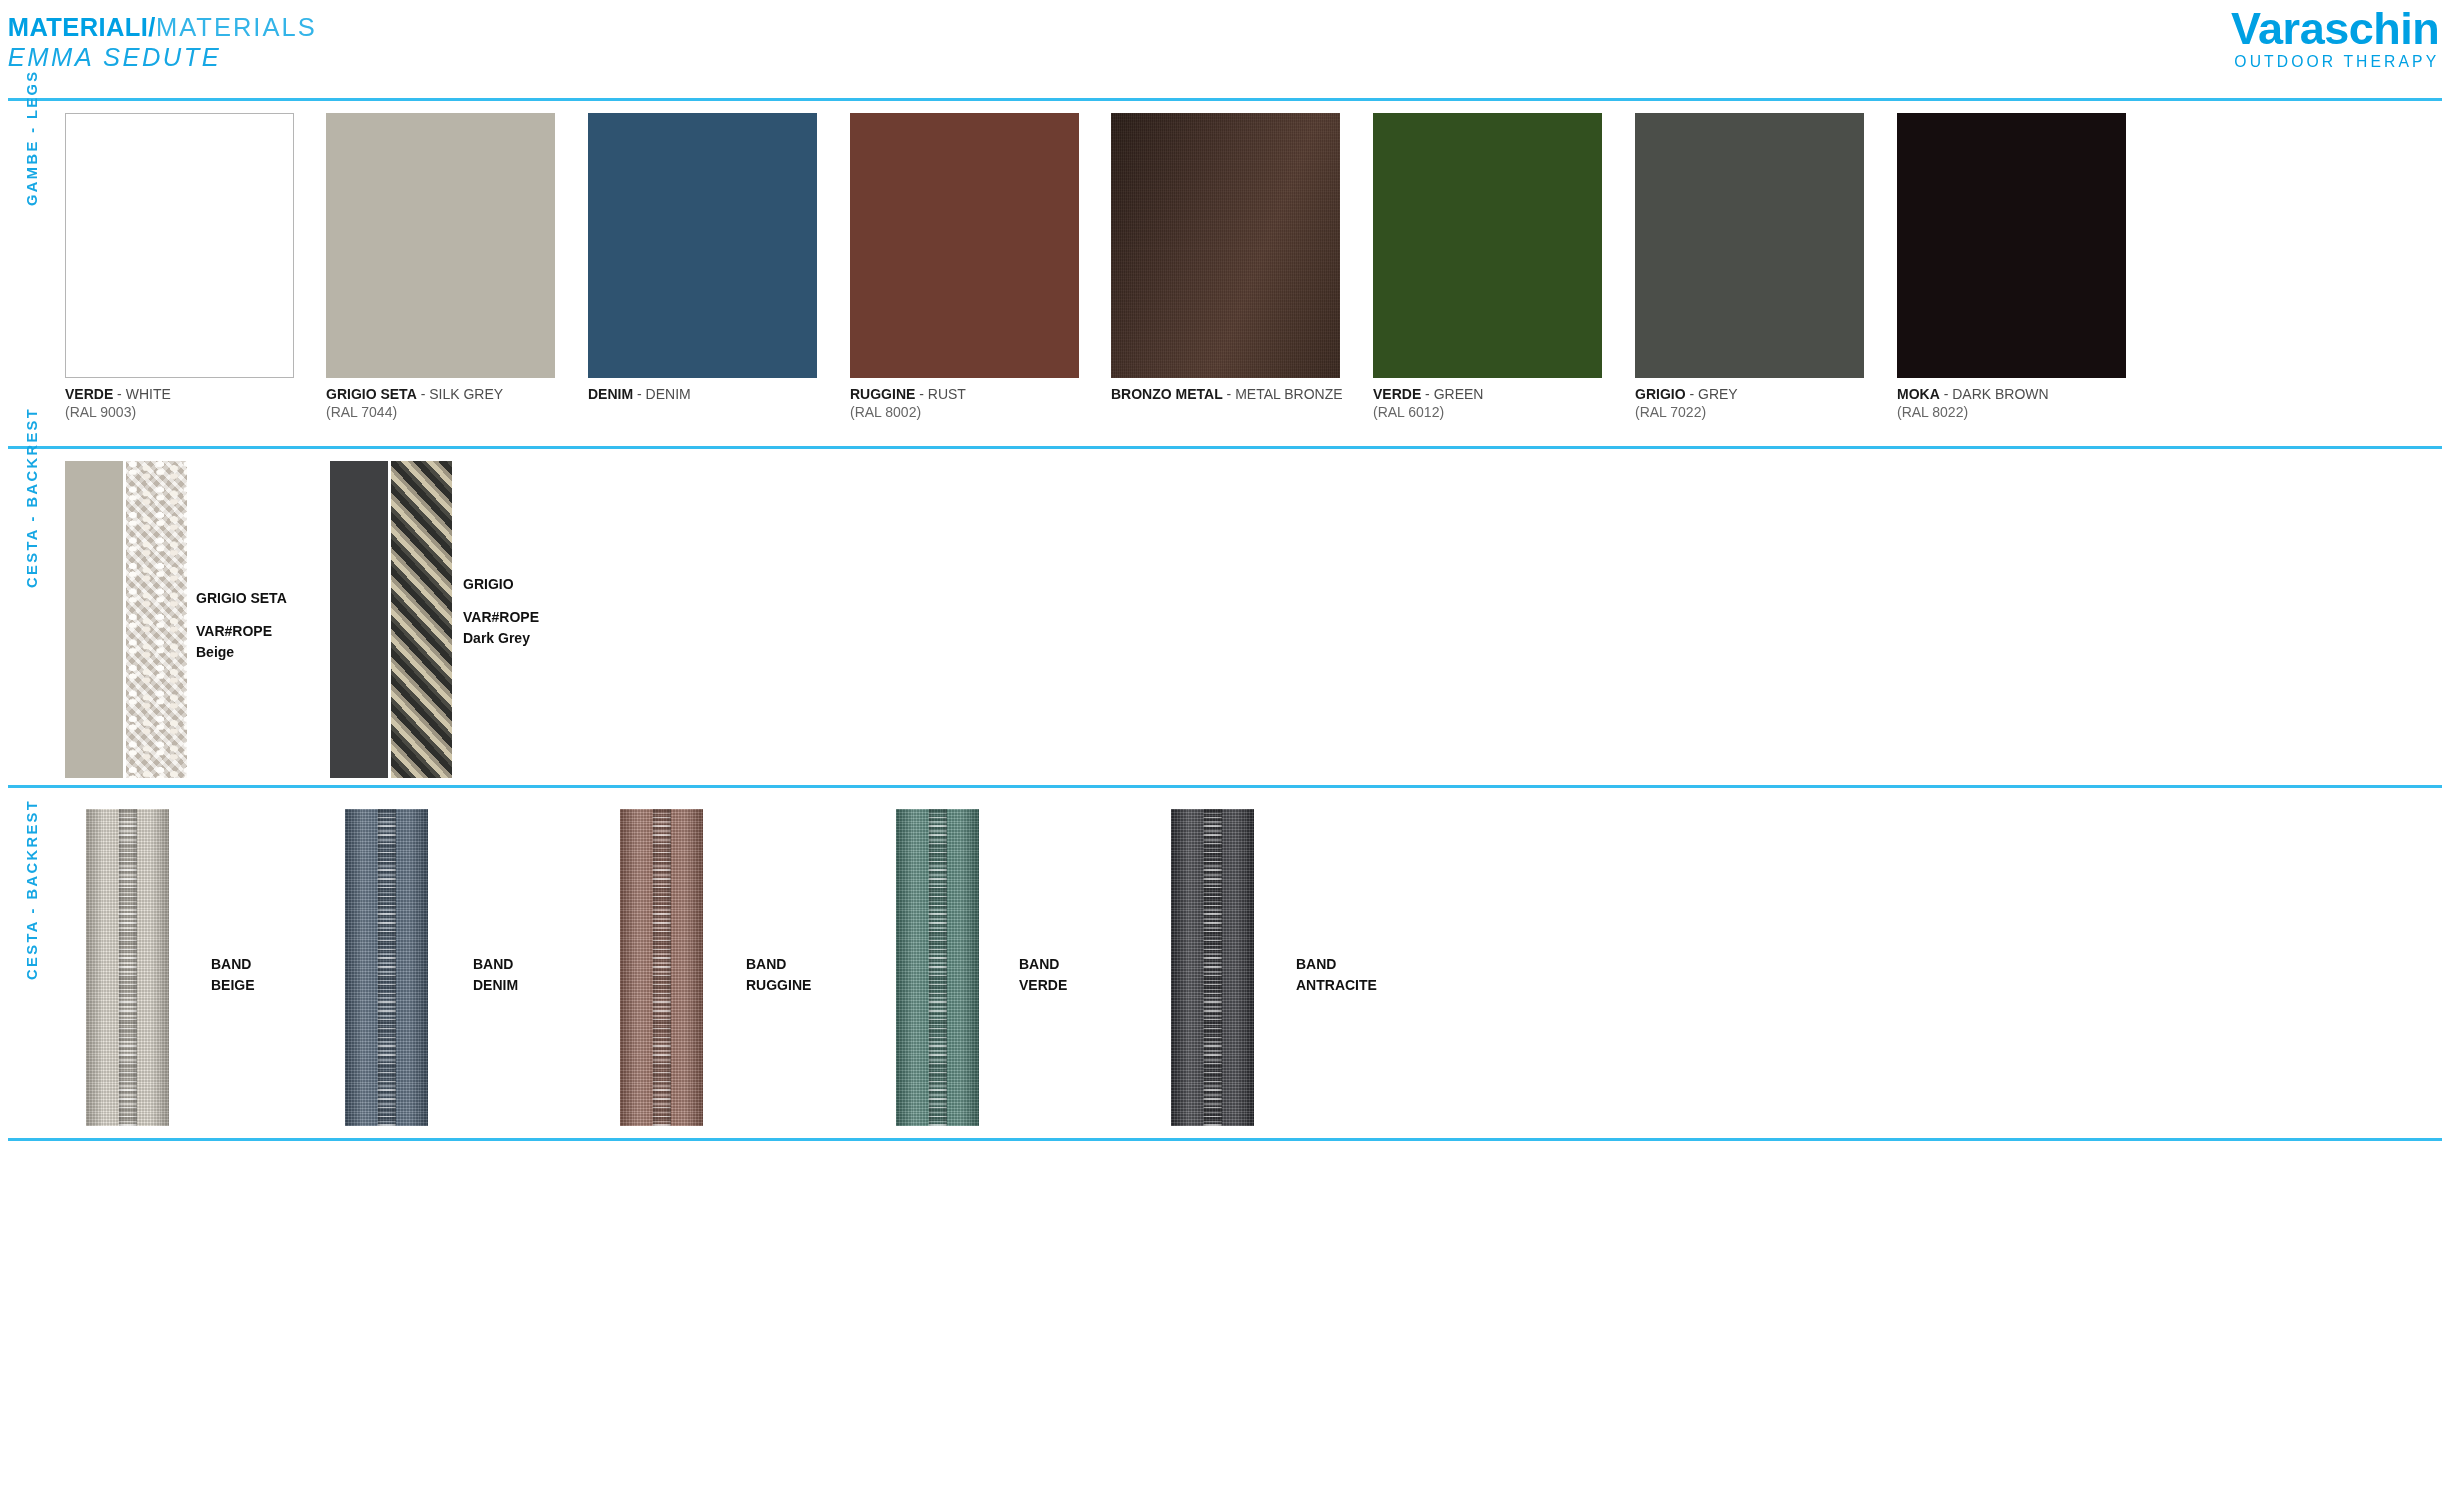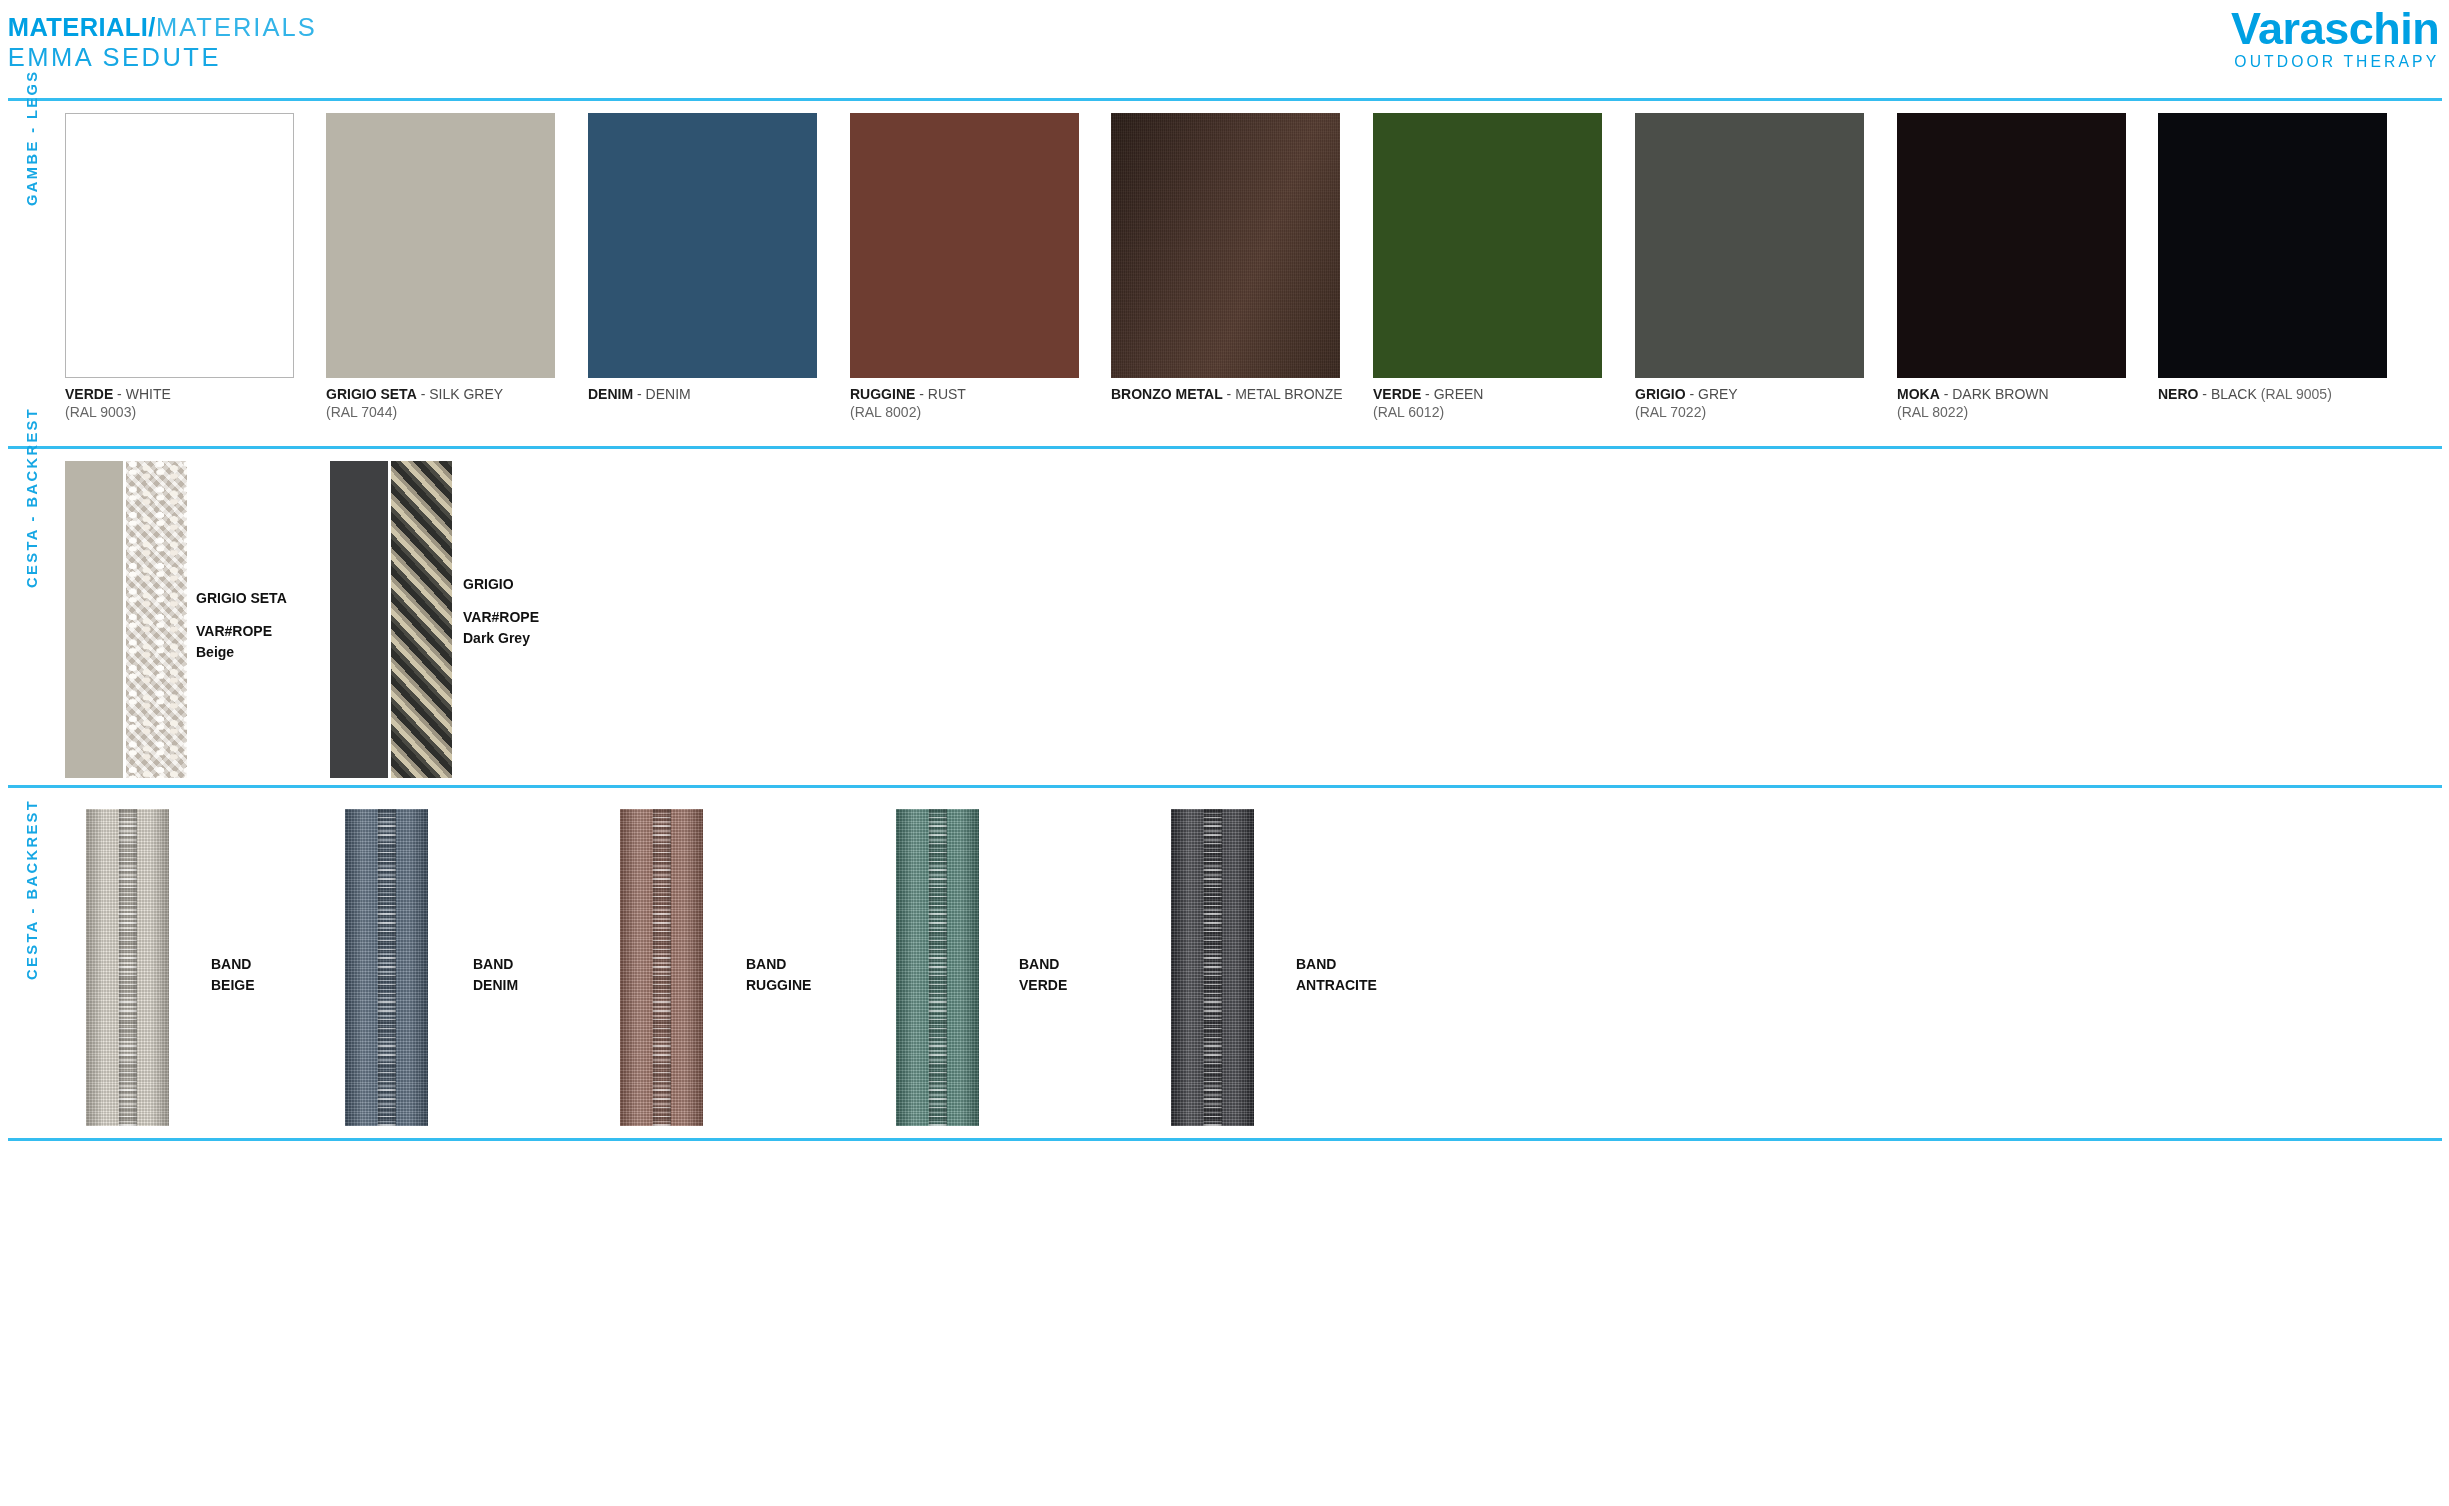--- a/index.html
+++ b/index.html
@@ -14,21 +14,21 @@
 
   
   .header-title {
     position: absolute;
     left: 7.8px;
     top: 11.8px;
     line-height: 1.18;
     white-space: nowrap;
   }
   .title-line1 { font-size: 25.5px; letter-spacing: 0.6px; }
-  .title-line2 { font-size: 25.5px; letter-spacing: 1.4px; }
+  .title-line2 { font-size: 25.5px; letter-spacing: 1.4px; font-style: italic; }
   .t-bold { font-weight: 800; color: #00a0e3; letter-spacing: 0.4px; }
   .t-slash { font-weight: 800; color: #00a0e3; }
   .t-light { font-weight: 400; color: #33b4e8; letter-spacing: 2px; }
   .t-sub { font-weight: 400; color: #16a7e4; letter-spacing: 2.5px; }
 
   .logo {
     position: absolute;
     right: 9.8px;
     top: 5.9px;
     text-align: right;
@@ -270,26 +270,20 @@
   </div>
 
   <div class="swatch" style="left:1897px;">
     <div class="chip noborder" style="background:#150d0e;"></div>
     <div class="swatch-cap">
       <span class="cap-it">MOKA</span><span class="cap-en"> - </span><span class="cap-en">DARK BROWN</span>
       <span class="cap-ral">(RAL 8022)</span>
     </div>
   </div>
 
-  <div class="swatch" style="left:2158px;">
-    <div class="chip noborder" style="background:#090a0e;"></div>
-    <div class="swatch-cap">
-      <span class="cap-it">NERO</span><span class="cap-en"> - </span><span class="cap-en">BLACK </span><span class="cap-ral inline">(RAL 9005)</span>
-    </div>
-  </div>
 
   <div class="rope-group" style="left:65px; width:122px;">
     <div class="rope-solid" style="left:0; background:#b8b4a8;"></div>
     <div class="rope-braid braid-beige" style="left:61px;"></div>
   </div>
   <div class="rope-cap" style="left:196px; top:588px;">
     <span>GRIGIO SETA</span>
     <span class="gap"></span>
     <span>VAR#ROPE</span><br>
     <span>Beige</span>

